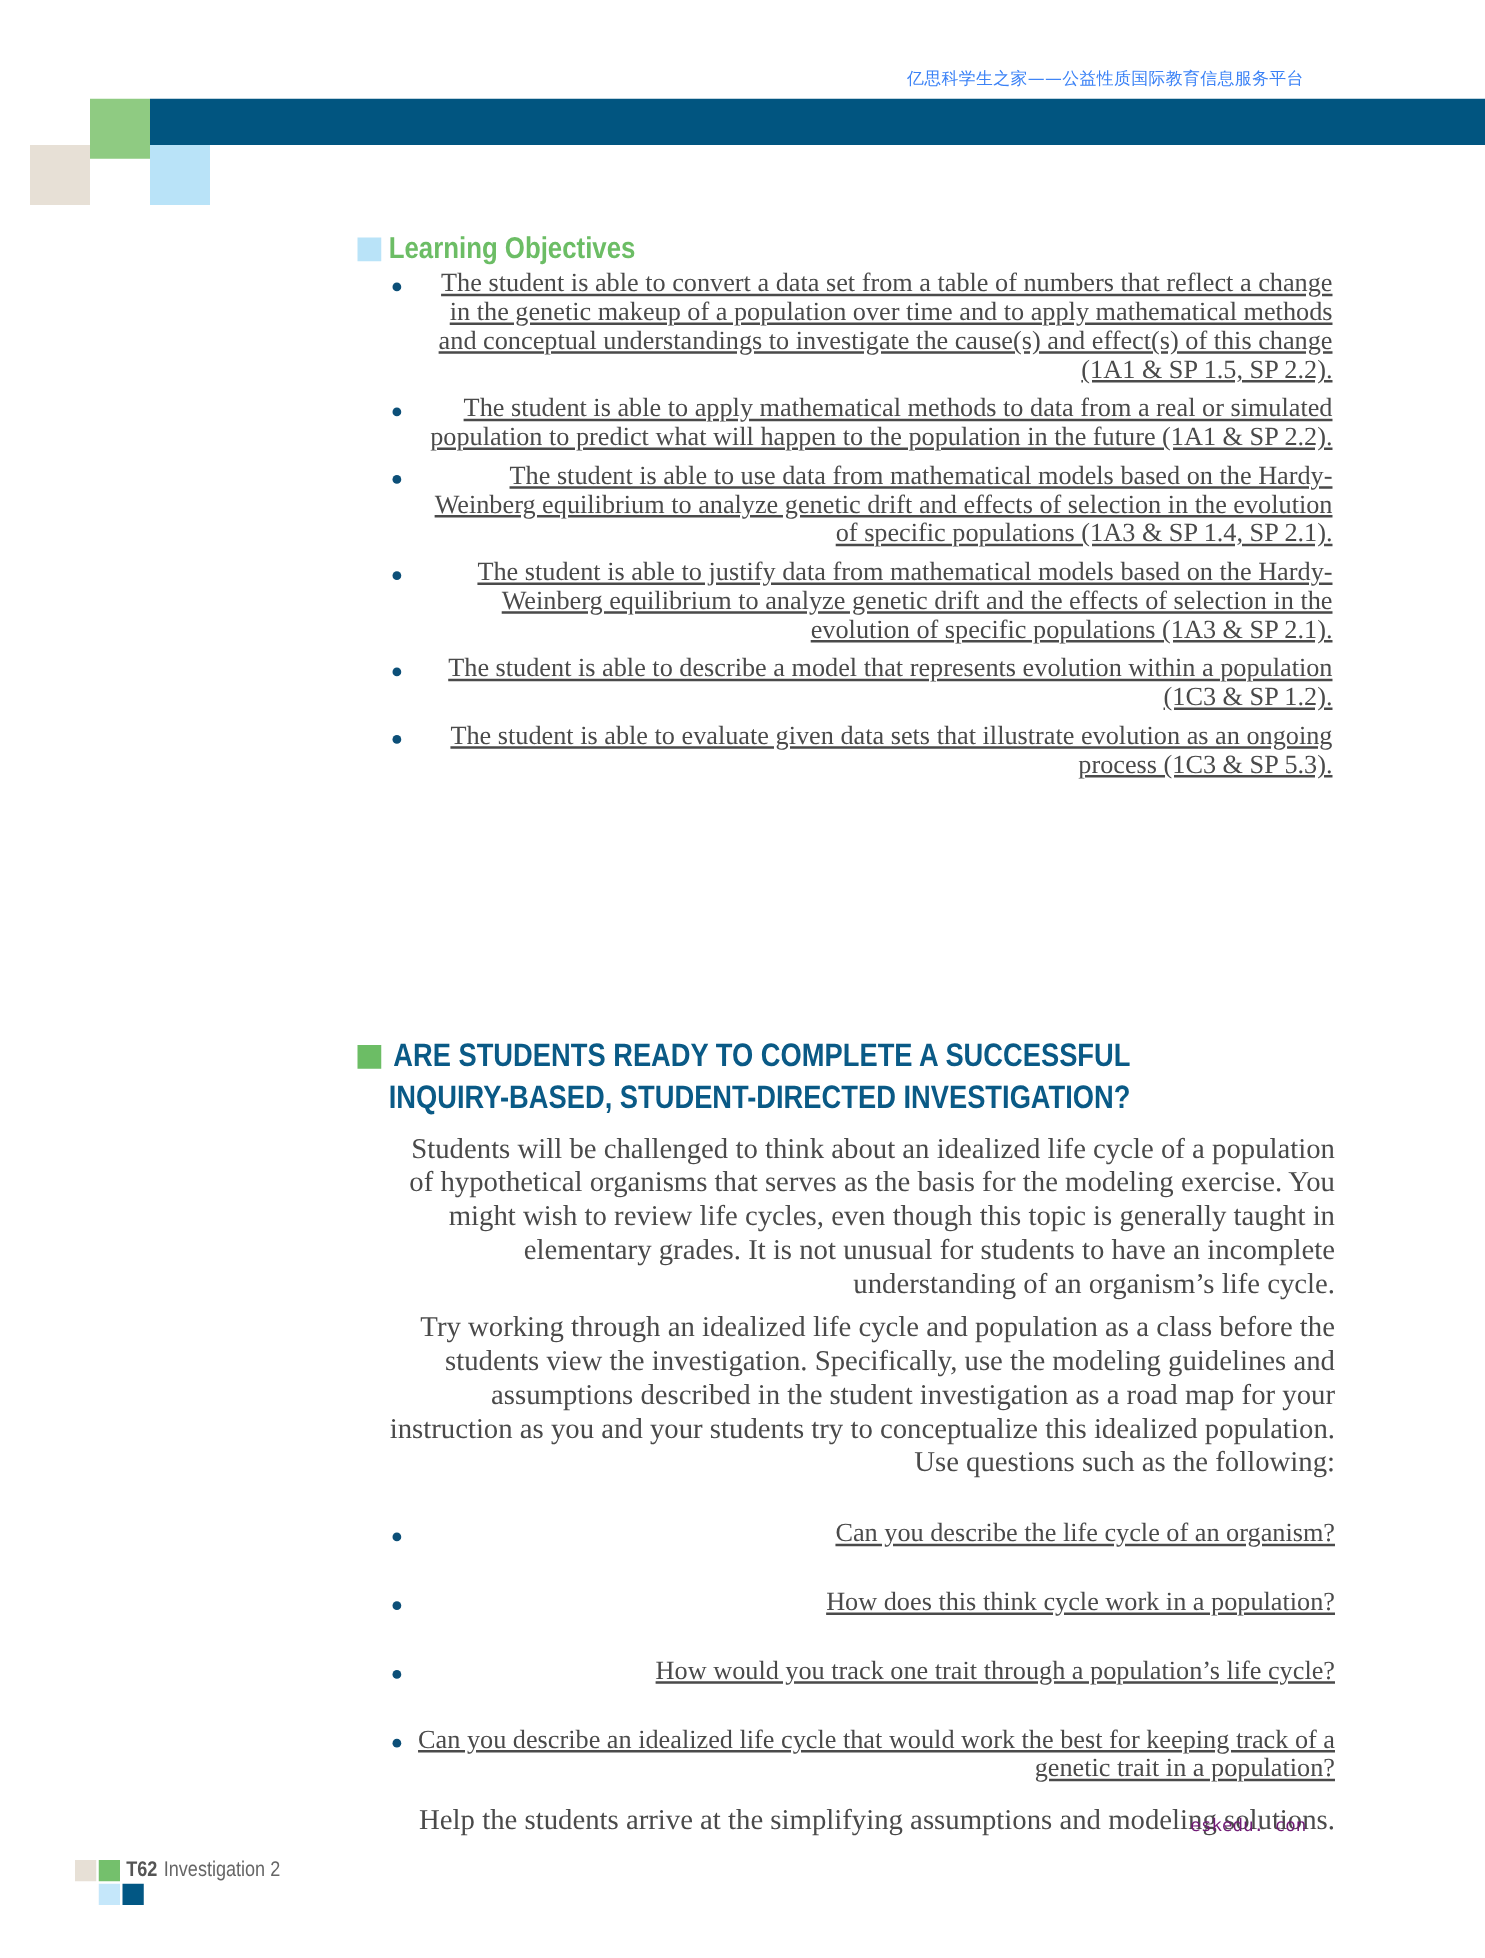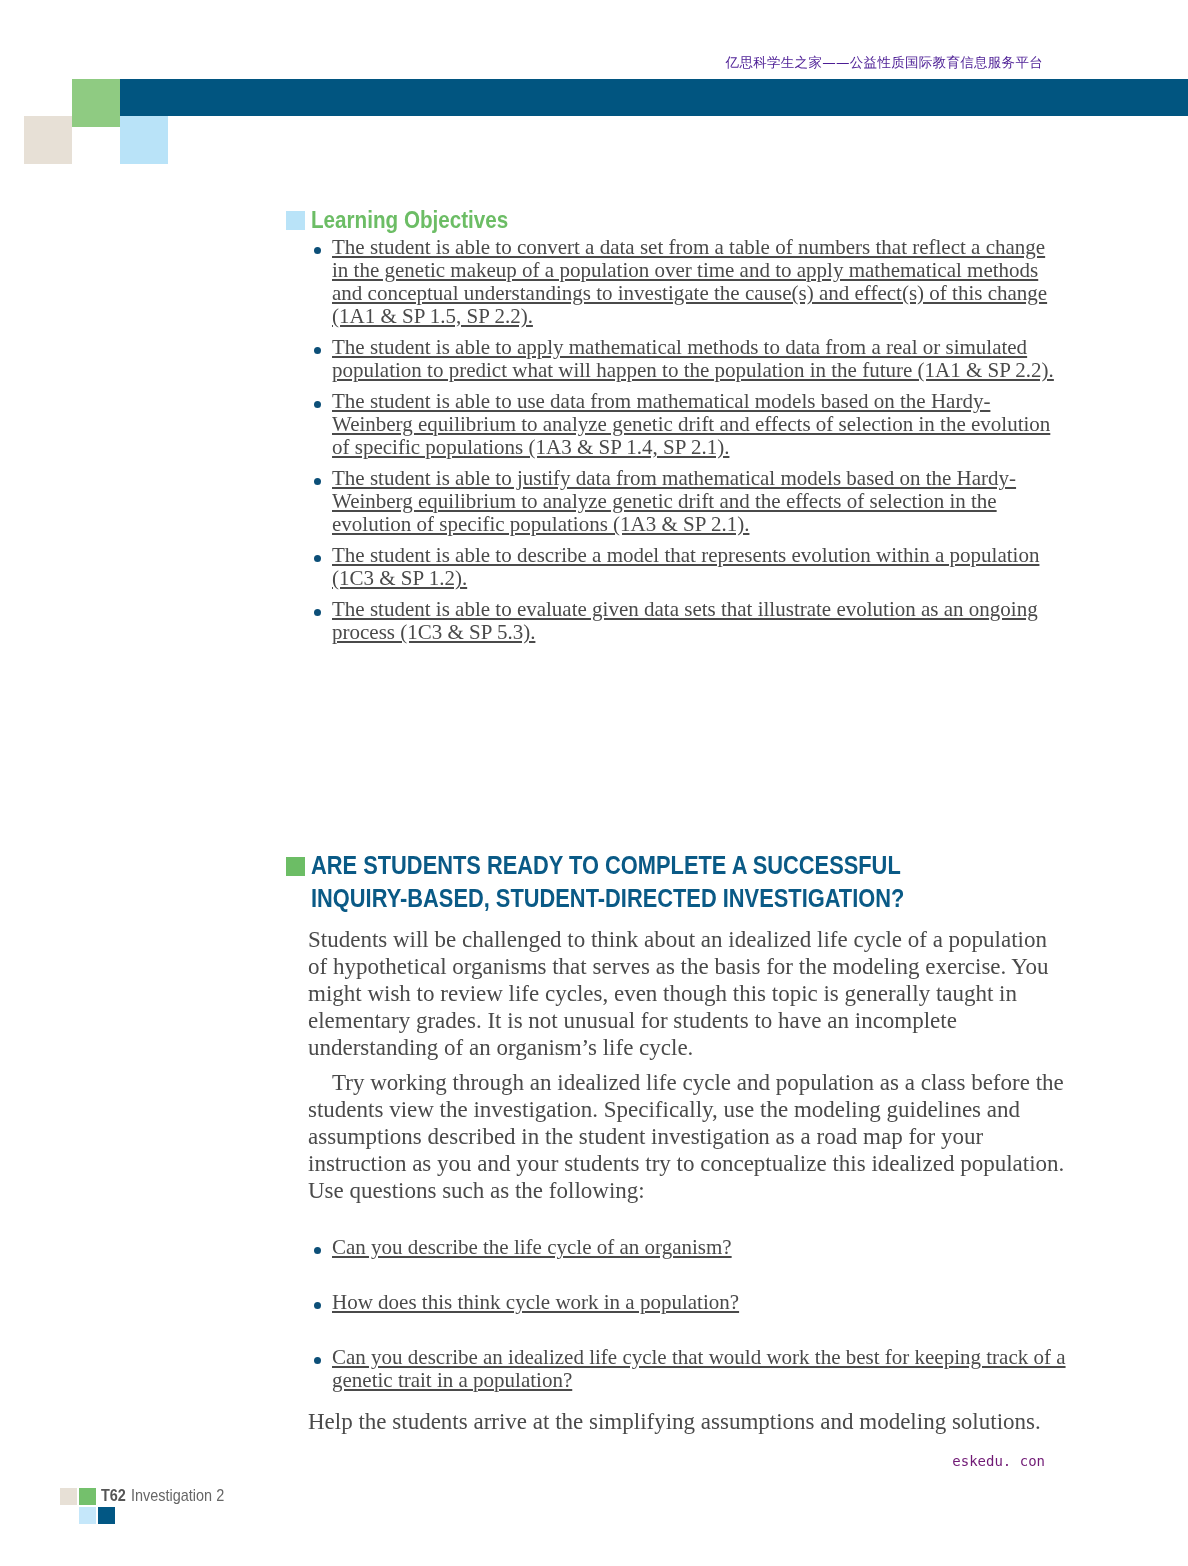--- a/index.html
+++ b/index.html
@@ -2,29 +2,29 @@
 <html><head>
 <meta charset="utf-8">
 <style>
   html, body { margin: 0; padding: 0; }
   body {
     width: 1188px; height: 1566px; position: relative; background: #ffffff;
     font-family: "Liberation Serif", "DejaVu Serif", serif; color: #4a4a4a; overflow: hidden;
   }
   .top-note {
     position: absolute; top: 54px; right: 145px;
-    font-family: "DejaVu Sans", "Liberation Sans", sans-serif; font-size: 13.5px; color: #4c1d95; letter-spacing: 0.3px;
+    font-family: "DejaVu Sans", "Liberation Sans", sans-serif; font-size: 13.5px; color: #3b82f6; letter-spacing: 0.3px;
   }
   .header-bar { position: absolute; left: 120px; top: 79px; width: 1068px; height: 37px; background: #015580; }
   .deco { position: absolute; }
   .deco-green { left: 72px; top: 79px; width: 48px; height: 48px; background: #8fcb82; }
   .deco-beige { left: 24px; top: 116px; width: 48px; height: 48px; background: #e7e0d6; }
   .deco-lightblue { left: 120px; top: 116px; width: 48px; height: 48px; background: #b9e3f8; }
 
-  .content { position: absolute; left: 286px; top: 204px; width: 780px; }
+  .content { position: absolute; left: 286px; top: 183px; width: 780px; text-align: right; }
 
   .section-heading { display: flex; align-items: flex-start; }
   .heading-square { width: 19px; height: 19px; margin-top: 7px; margin-right: 6px; flex: 0 0 auto; }
   .lo-heading { margin-top: 0; }
   .lo-title {
     font-family: "Liberation Sans", sans-serif; font-weight: bold; font-size: 24px; color: #6cbd65;
     transform: scaleX(0.86); transform-origin: left center; white-space: nowrap; line-height: 32px;
   }
   ul.bullets { list-style: none; margin: 0; padding: 0; }
   ul.bullets li {
@@ -96,20 +96,21 @@
         <span style="display:block">ARE STUDENTS READY TO COMPLETE A SUCCESSFUL</span>
         <span style="display:block">INQUIRY-BASED, STUDENT-DIRECTED INVESTIGATION?</span>
       </h2>
     </div>
     <div class="ready-body">
       <p class="para">Students will be challenged to think about an idealized life cycle of a population of hypothetical organisms that serves as the basis for the modeling exercise. You might wish to review life cycles, even though this topic is generally taught in elementary grades. It is not unusual for students to have an incomplete understanding of an organism’s life cycle.</p>
       <p class="para indent">Try working through an idealized life cycle and population as a class before the students view the investigation. Specifically, use the modeling guidelines and assumptions described in the student investigation as a road map for your instruction as you and your students try to conceptualize this idealized population. Use questions such as the following:</p>
       <ul class="bullets ready-list">
         <li><span class="dot"></span><span>Can you describe the life cycle of an organism?</span></li>
         <li><span class="dot"></span><span>How does this think cycle work in a population?</span></li>
+        <li><span class="dot"></span><span>How would you track one trait through a population’s life cycle?</span></li>
         <li><span class="dot"></span><span>Can you describe an idealized life cycle that would work the best for keeping track of a genetic trait in a population?</span></li>
       </ul>
       <p class="para closing">Help the students arrive at the simplifying assumptions and modeling solutions.</p>
     </div>
   </section>
 </div>
 
 <div class="footer-url">eskedu. con</div>
 
 <div class="footer">

